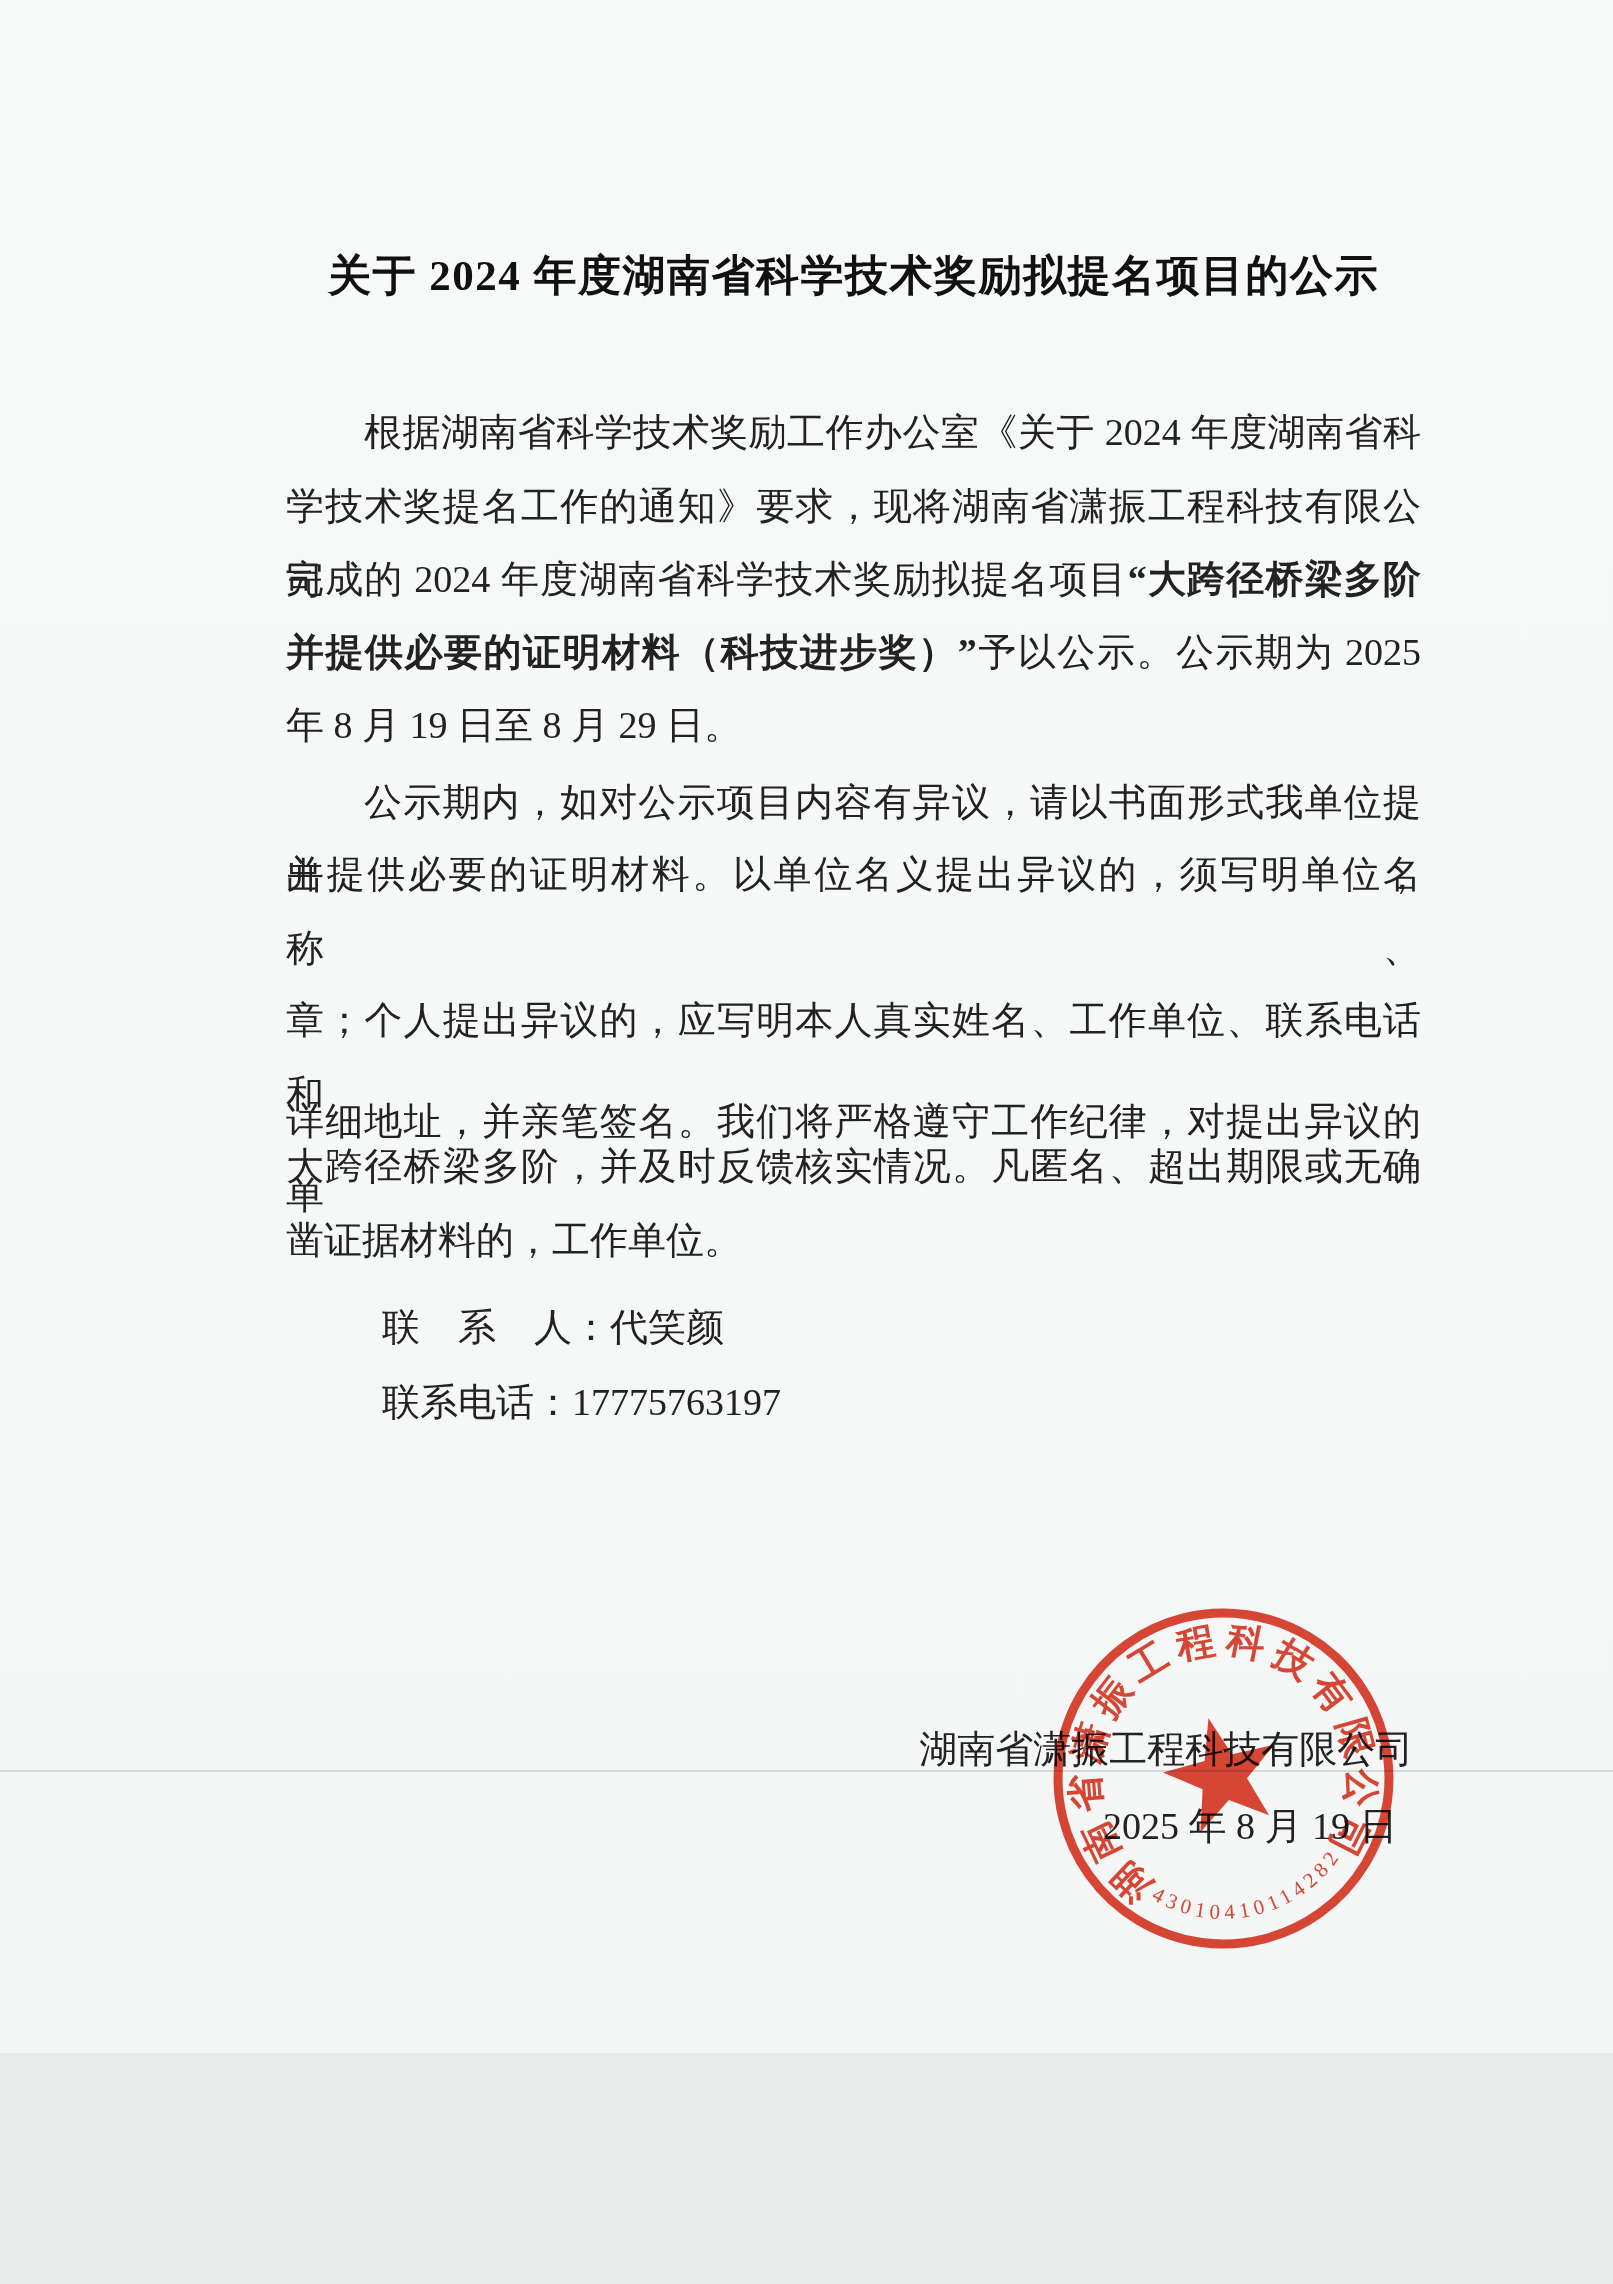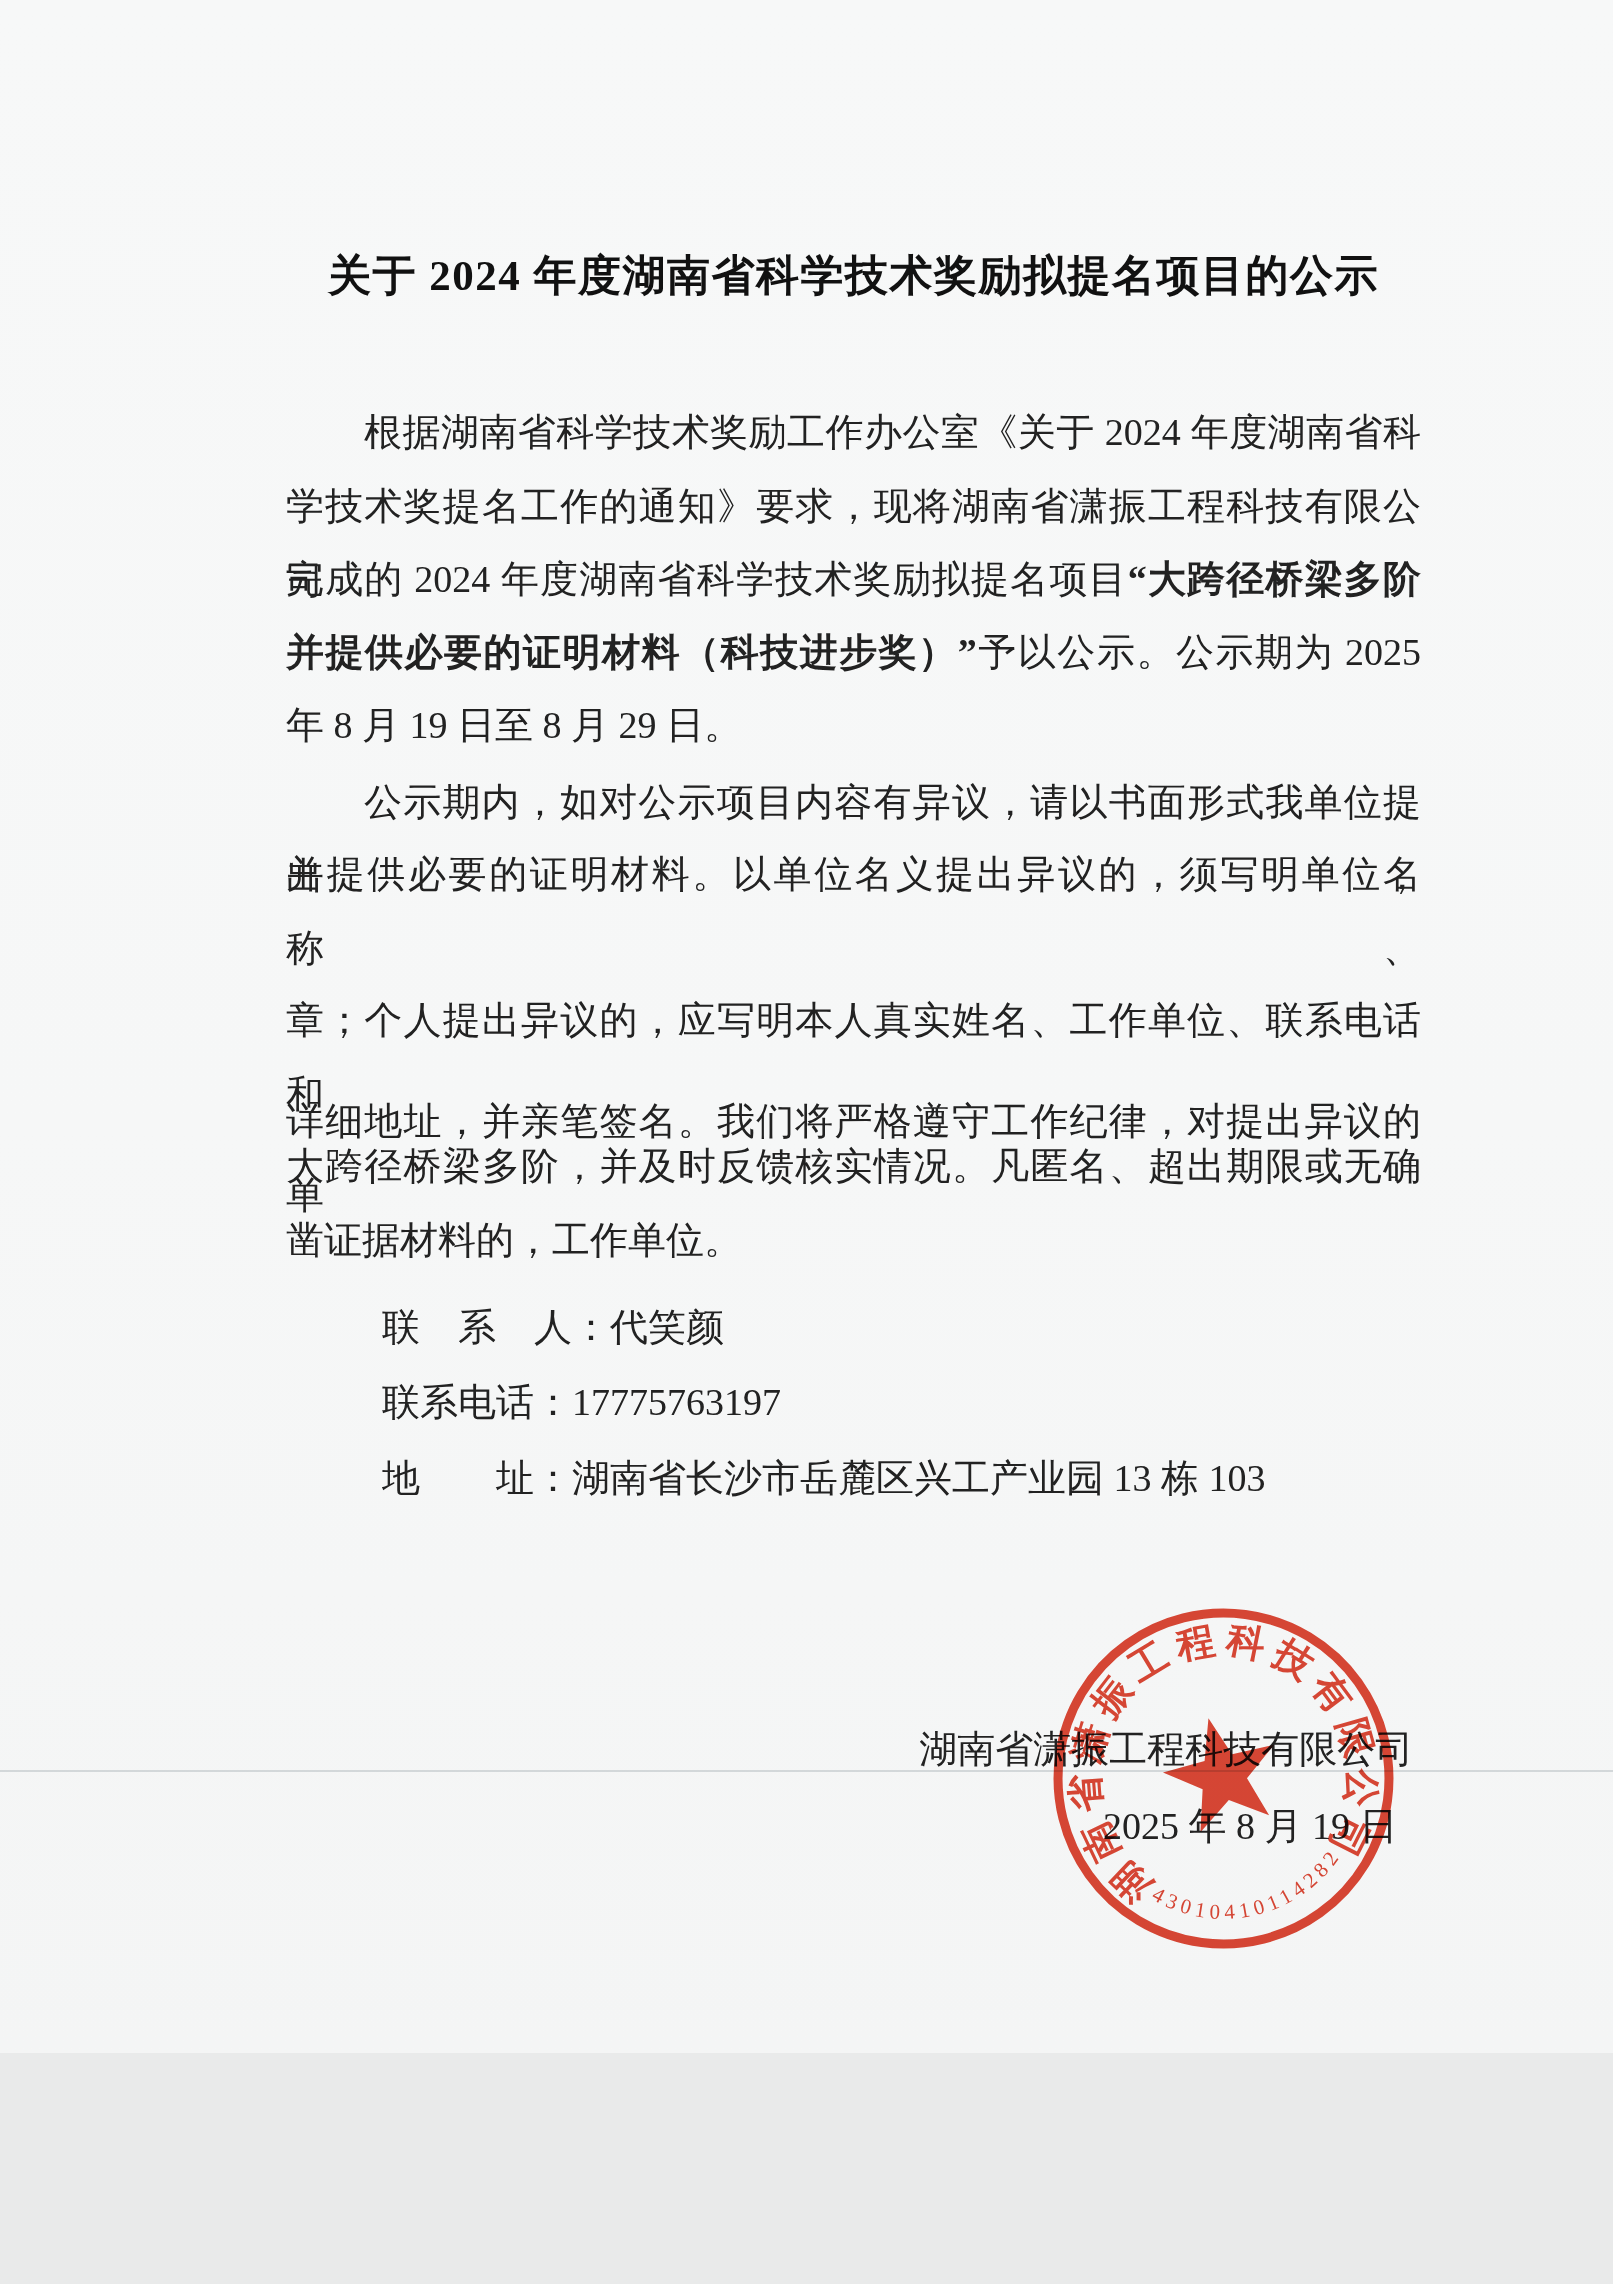--- a/index.html
+++ b/index.html
@@ -53,21 +53,20 @@
 
   <div class="ln just indent" style="top:765px">公示期内，如对公示项目内容有异议，请以书面形式我单位提出，</div>
   <div class="ln just" style="top:837px">并提供必要的证明材料。以单位名义提出异议的，须写明单位名称、</div>
   <div class="ln just" style="top:983px">章；个人提出异议的，应写明本人真实姓名、工作单位、联系电话和</div>
   <div class="ln just" style="top:1084px">详细地址，并亲笔签名。我们将严格遵守工作纪律，对提出异议的单</div>
   <div class="ln just" style="top:1129px">大跨径桥梁多阶，并及时反馈核实情况。凡匿名、超出期限或无确</div>
   <div class="ln" style="top:1203px">凿证据材料的，工作单位。</div>
 
   <div class="ln contact" style="top:1290px">联　系　人：代笑颜</div>
   <div class="ln contact" style="top:1365px">联系电话：17775763197</div>
-  <div class="ln contact" style="top:1441px">地　　址：湖南省长沙市岳麓区兴工产业园 13 栋 103</div>
 
   <div class="ln company-line" style="top:1712px">湖南省潇振工程科技有限公司</div>
   <div class="ln date-line" style="top:1789px">2025 年 8 月 19 日</div>
 
   <div class="scan-line"></div>
 
   <svg class="stamp" viewBox="0 0 360 360">
     <defs>
       <path id="arcTop" d="M 91.6,268.4 A 125,125 0 1 1 268.4,268.4"></path>
       <path id="arcBottom" d="M 65.3,260.3 A 140,140 0 0 0 294.7,260.3"></path>

